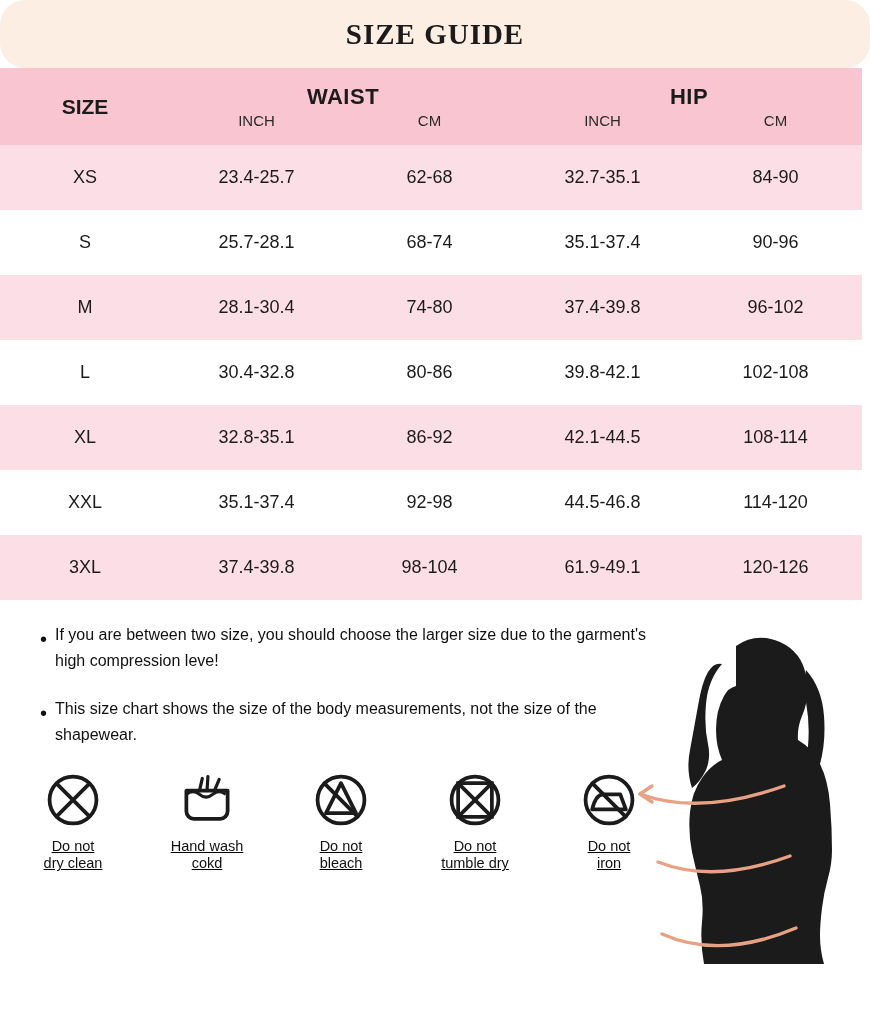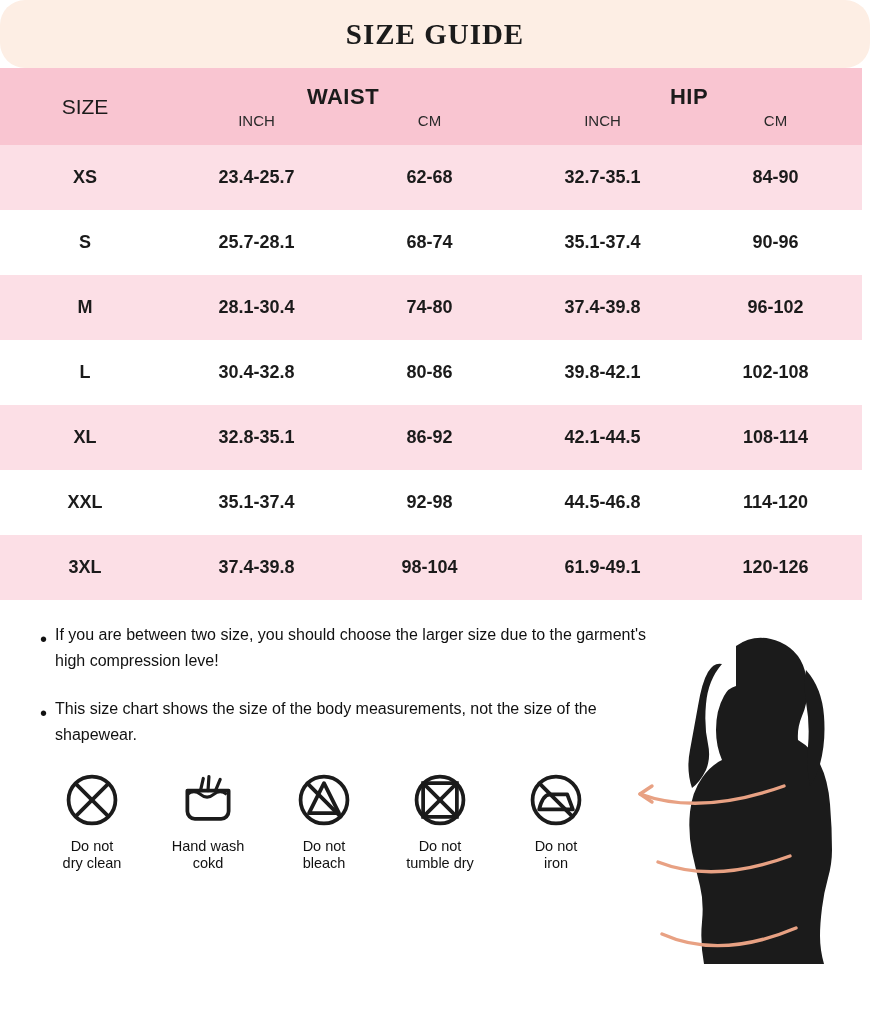--- a/index.html
+++ b/index.html
@@ -52,21 +52,21 @@
     padding: 0;
   }
   .group-head {
     background: #f9c5d1;
     text-align: center;
     vertical-align: middle;
   }
   .size-head-cell {
     background: #f9c5d1;
     vertical-align: middle;
-    font-weight: normal;
+    font-weight: bold;
     font-size: 21px;
     color: #1b1b1b;
   }
   .group-label {
     font-weight: bold;
     font-size: 22px;
     color: #1b1b1b;
     padding-top: 16px;
     padding-bottom: 2px;
     text-align: center;
@@ -80,21 +80,21 @@
     padding-bottom: 16px;
     padding-top: 0;
     text-align: center;
   }
 
   tbody tr td {
     text-align: center;
     font-size: 18px;
     color: #1b1b1b;
     height: 63px;
-    font-weight: 700;
+    font-weight: 400;
   }
   tbody tr.odd td  { background: #fcdfe6; }
   tbody tr.even td { background: #ffffff; }
 
   
   .notes {
     margin-top: 22px;
     padding-left: 40px;
     width: 620px;
   }
@@ -112,23 +112,24 @@
   }
   .note .note-text {
     font-size: 16px;
     line-height: 1.62;
     color: #111;
   }
 
   
   .care-row {
     display: flex;
-    padding-left: 51px;
+    padding-left: 32px;
     margin-top: 16px;
-    gap: 34px;
+    gap: 52px;
+    text-decoration: underline;
   }
   .care-item {
     width: 82px;
     text-align: center;
   }
   .care-icon {
     width: 60px;
     height: 60px;
     margin: 0 auto 8px auto;
     display: block;

